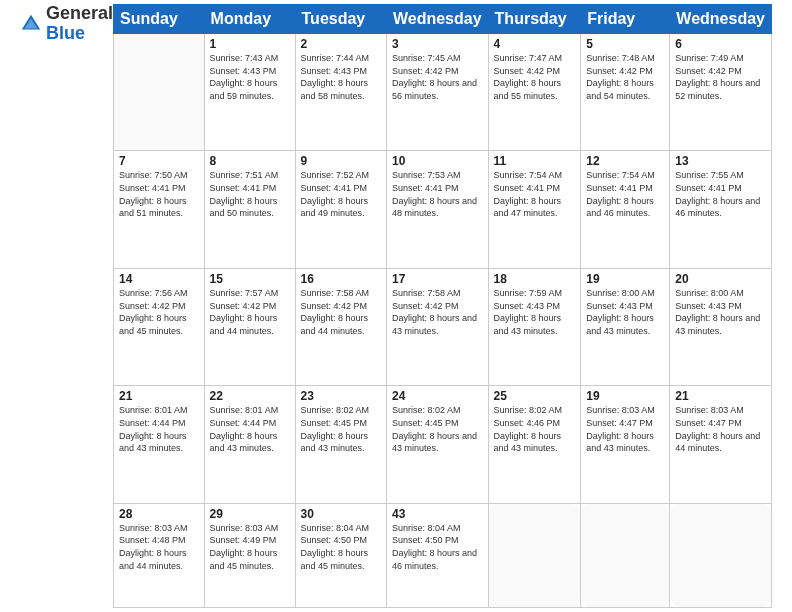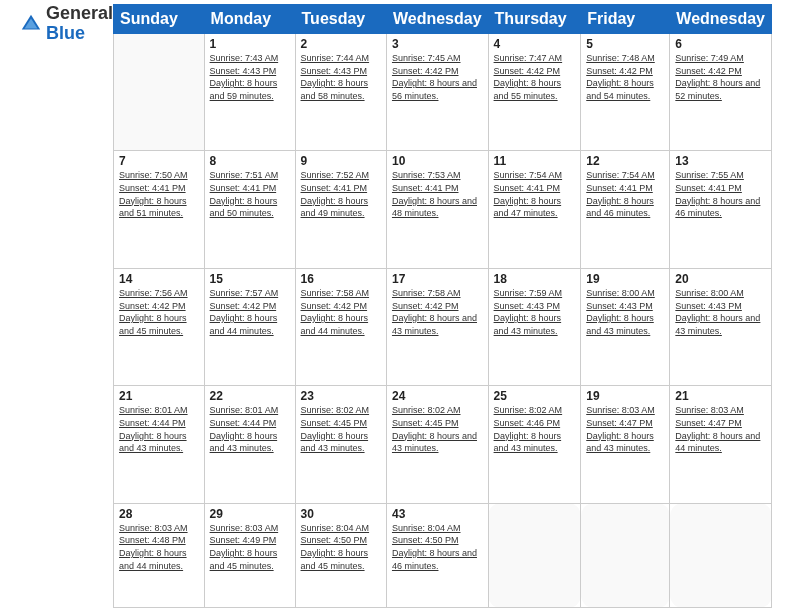--- a/index.html
+++ b/index.html
@@ -79,21 +79,20 @@
       font-size: 12px;
       font-weight: bold;
       color: #222;
       display: block;
       margin-bottom: 1px;
     }
     .day-detail {
       font-size: 9px;
       line-height: 1.4;
       color: #333;
-      text-decoration: underline;
     }
     .empty-cell {
       background: #f9f9f9;
     }
     .last-row td {
       height: 78px;
       border-radius: 13px;
     }
   </style>
 </head>

